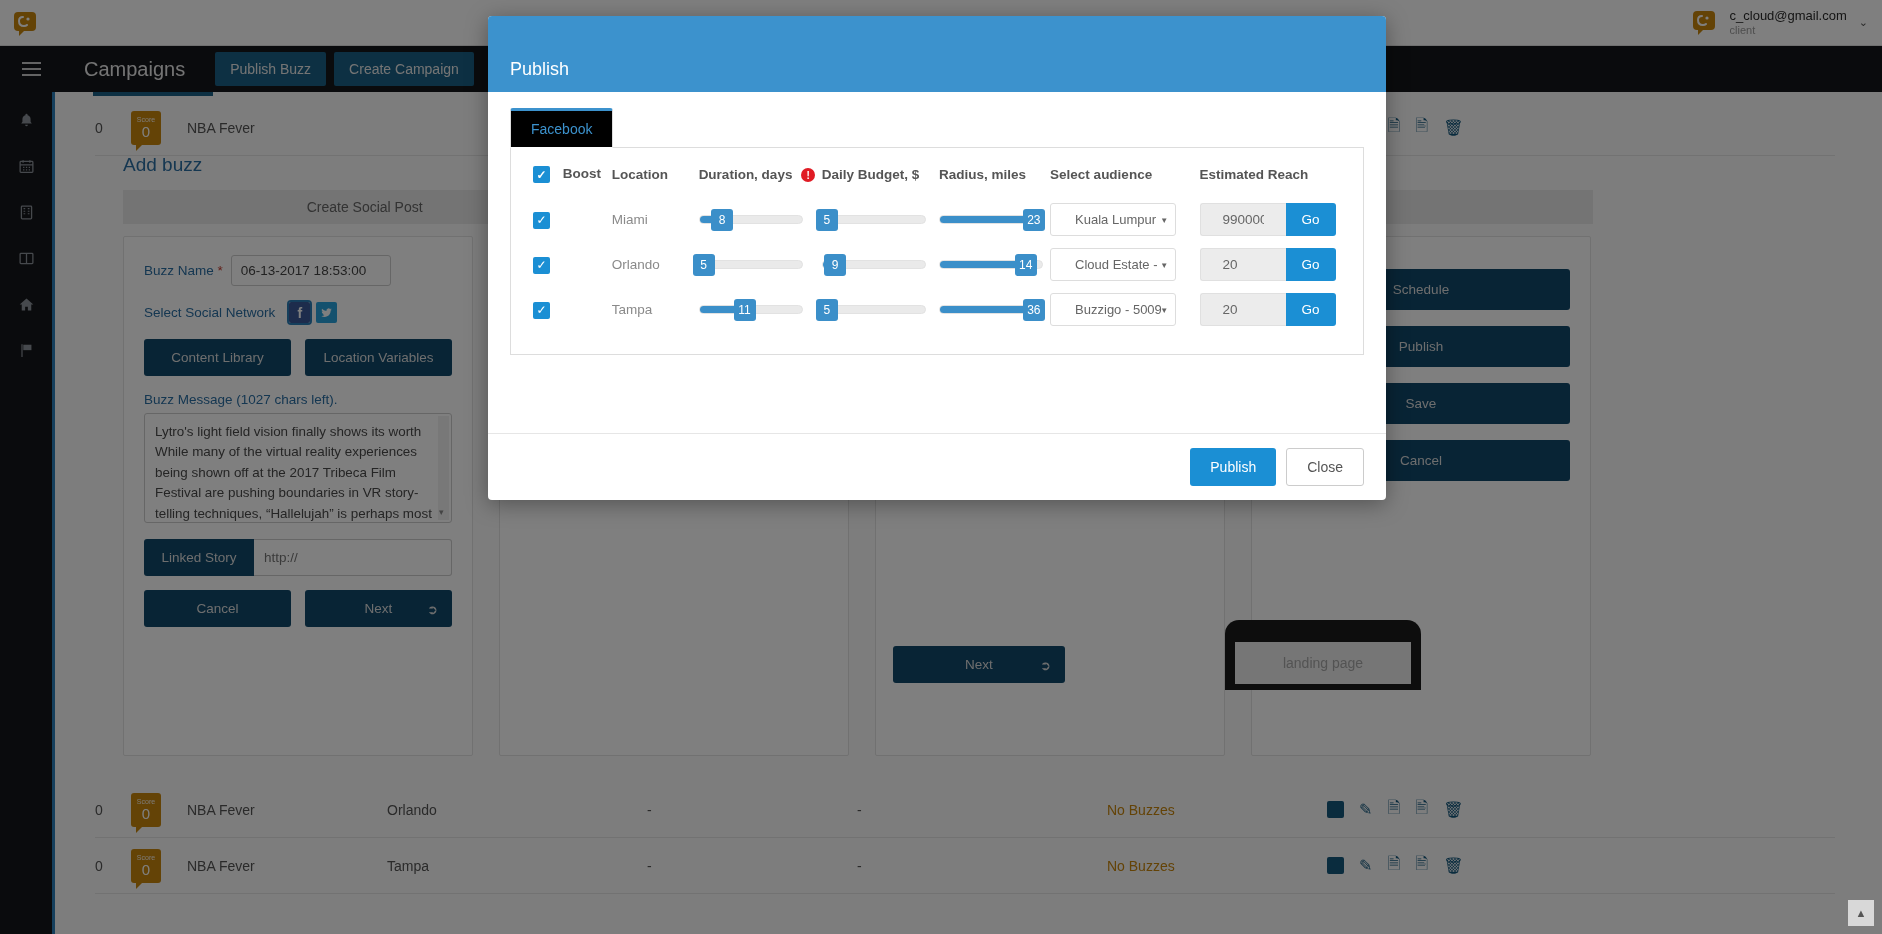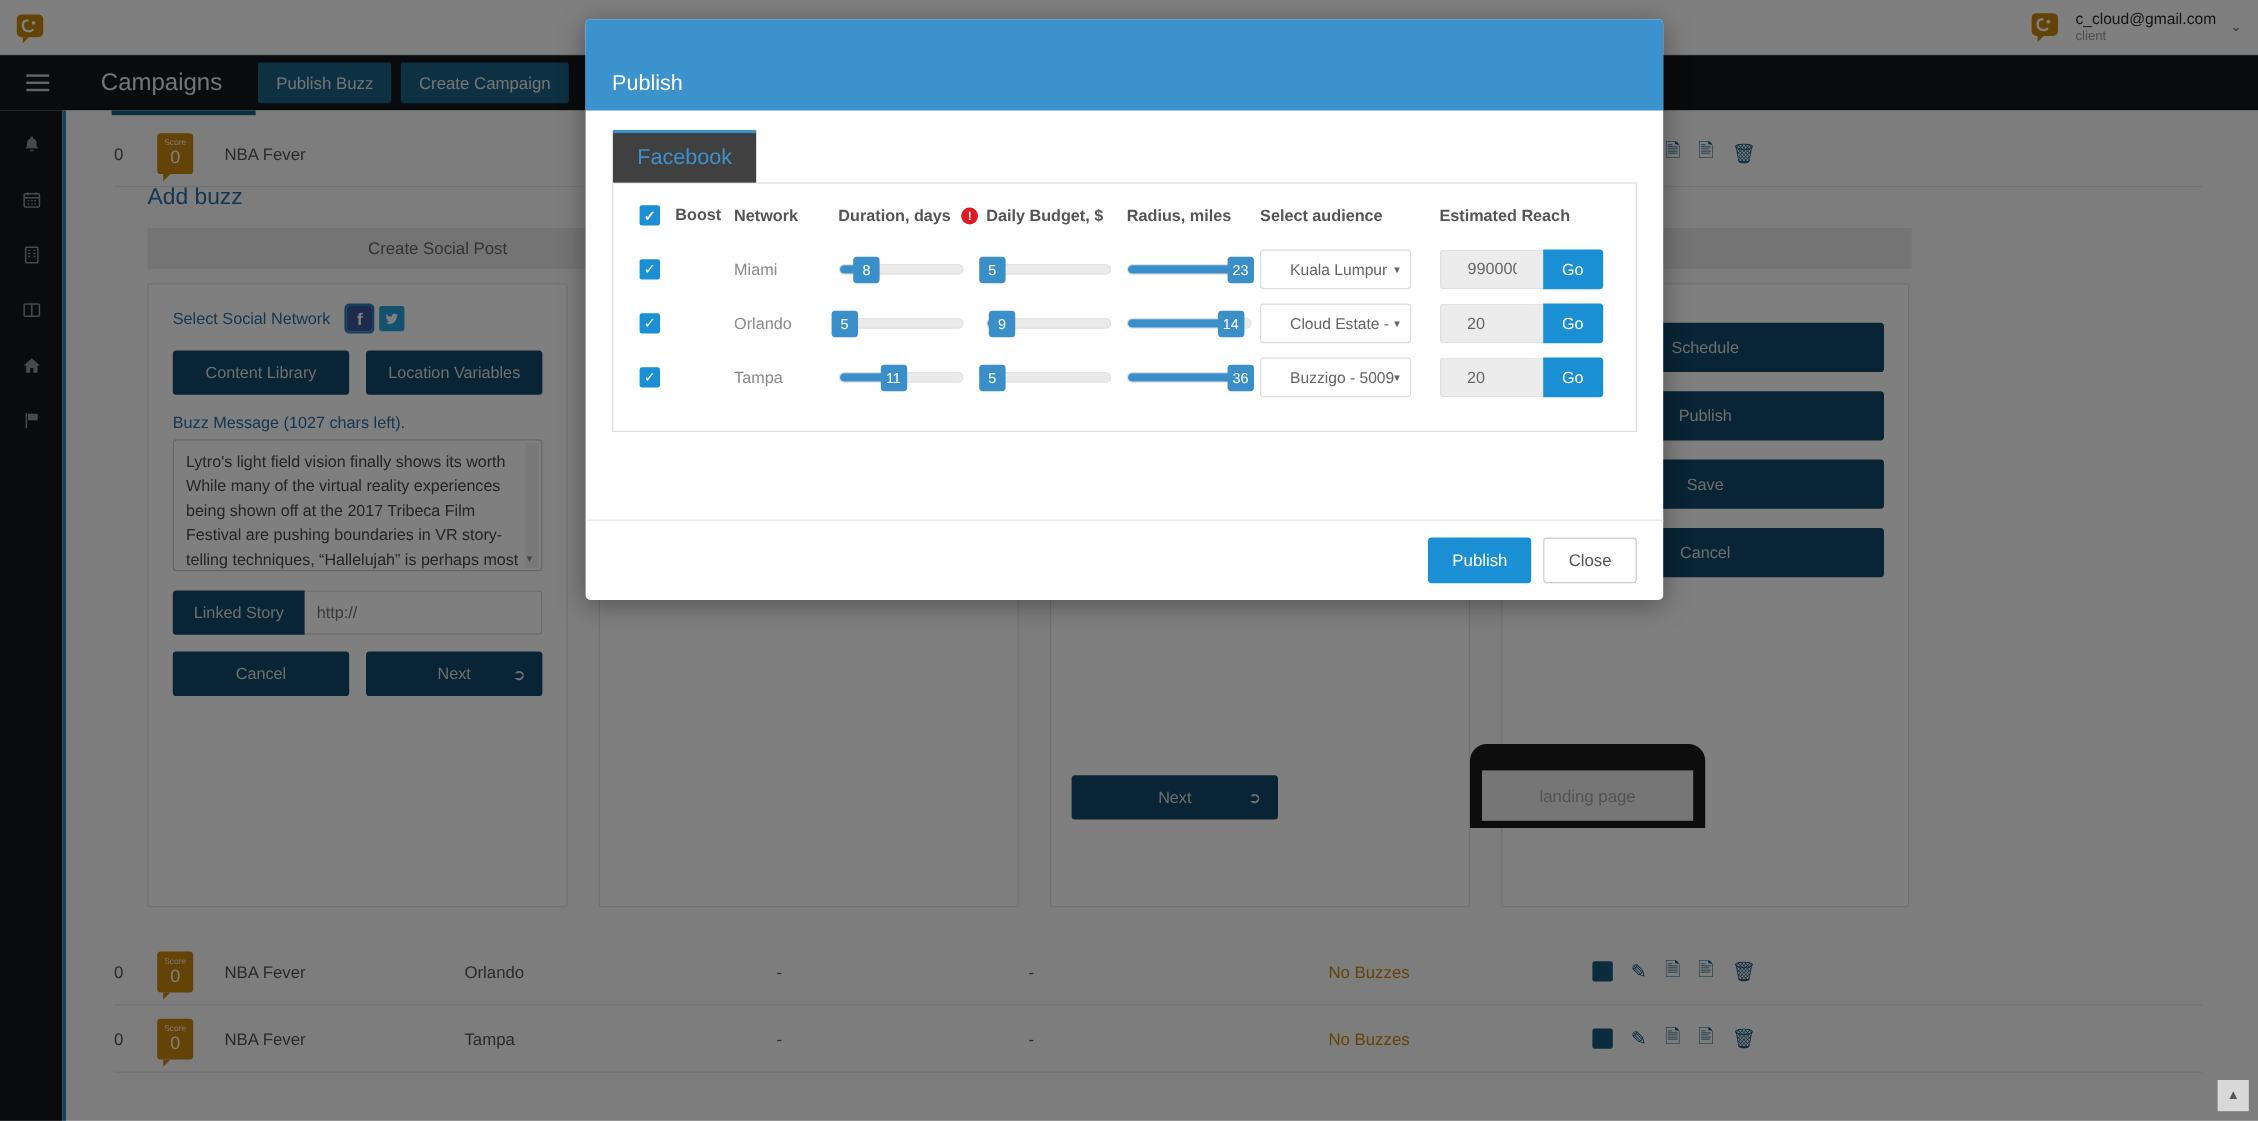--- a/index.html
+++ b/index.html
@@ -226,22 +226,22 @@
   }
   .modal-header {
     height: 76px; background: #3c92cd; border-radius: 4px 4px 0 0;
     display: flex; align-items: flex-end; padding: 0 22px 12px 22px;
   }
   .modal-title { color: #fff; font-size: 18px; }
   .modal-body { padding: 16px 22px 0 22px; flex: 1; }
 
   .tabs { display: flex; border-bottom: 1px solid #ddd; }
   .tab {
-    padding: 10px 20px; font-size: 18px; color: #3c92cd; cursor: pointer;
-    background: #404040; border: 1px solid #ddd; border-bottom: 1px solid #fff;
+    padding: 10px 20px; font-size: 14px; color: #3c92cd; cursor: pointer;
+    background: #000000; border: 1px solid #ddd; border-bottom: 1px solid #fff;
     border-top: 3px solid #3c92cd; border-radius: 3px 3px 0 0;
     margin-bottom: -1px;
   }
 
   .panel-box {
     border: 1px solid #ddd; border-top: none; padding: 18px 22px 22px 22px;
   }
   table.boost-table { width: 100%; border-collapse: collapse; }
   table.boost-table th {
     font-size: 13.5px; color: #555; font-weight: bold; text-align: left;
@@ -441,20 +441,27 @@
       <div class="addbuzz-title">Add buzz</div>
       <div class="steps">
         <div class="step">Create Social Post</div>
         <div class="step"></div>
         <div class="step"></div>
       </div>
 
       <div class="panes">
 
         <div class="pane pane-left">
+          <div class="field-row">
+            <span class="field-label">
+              <span>Buzz Name</span>
+              <span class="req">*</span>
+            </span>
+            <input class="txt-input" style="width: 160px;" value="06-13-2017 18:53:00">
+          </div>
           <div class="field-row">
             <span class="field-label">Select Social Network</span>
             <div class="social-icons">
               <div class="fb-icon">f</div>
               <div class="tw-icon">
                 <svg width="13" height="13" viewBox="0 0 20 20" fill="#fff">
                   <path d="M18 5.2a6.4 6.4 0 01-1.9.5 3.3 3.3 0 001.5-1.8 6.6 6.6 0 01-2.1.8 3.3 3.3 0 00-5.6 3 9.3 9.3 0 01-6.8-3.4 3.3 3.3 0 001 4.4 3.3 3.3 0 01-1.5-.4 3.3 3.3 0 002.6 3.2 3.3 3.3 0 01-1.5.1 3.3 3.3 0 003.1 2.3A6.6 6.6 0 012 15.3a9.3 9.3 0 005 1.5c6.1 0 9.4-5 9.4-9.4v-.4A6.7 6.7 0 0018 5.2z"></path>
                 </svg>
               </div>
             </div>
@@ -564,21 +571,21 @@
     </div>
 
     <div class="panel-box">
       <table class="boost-table">
         <thead>
           <tr>
             <th class="th-boost">
               <span class="chk chk-head">✓</span>
               <span>Boost</span>
             </th>
-            <th class="th-loc">Network</th>
+            <th class="th-loc">Location</th>
             <th class="th-dur">
               <span>Duration, days</span>
               <span class="info-badge">!</span>
             </th>
             <th class="th-budget">Daily Budget, $</th>
             <th class="th-radius">Radius, miles</th>
             <th class="th-aud">Select audience</th>
             <th class="th-reach">Estimated Reach</th>
           </tr>
         </thead>

